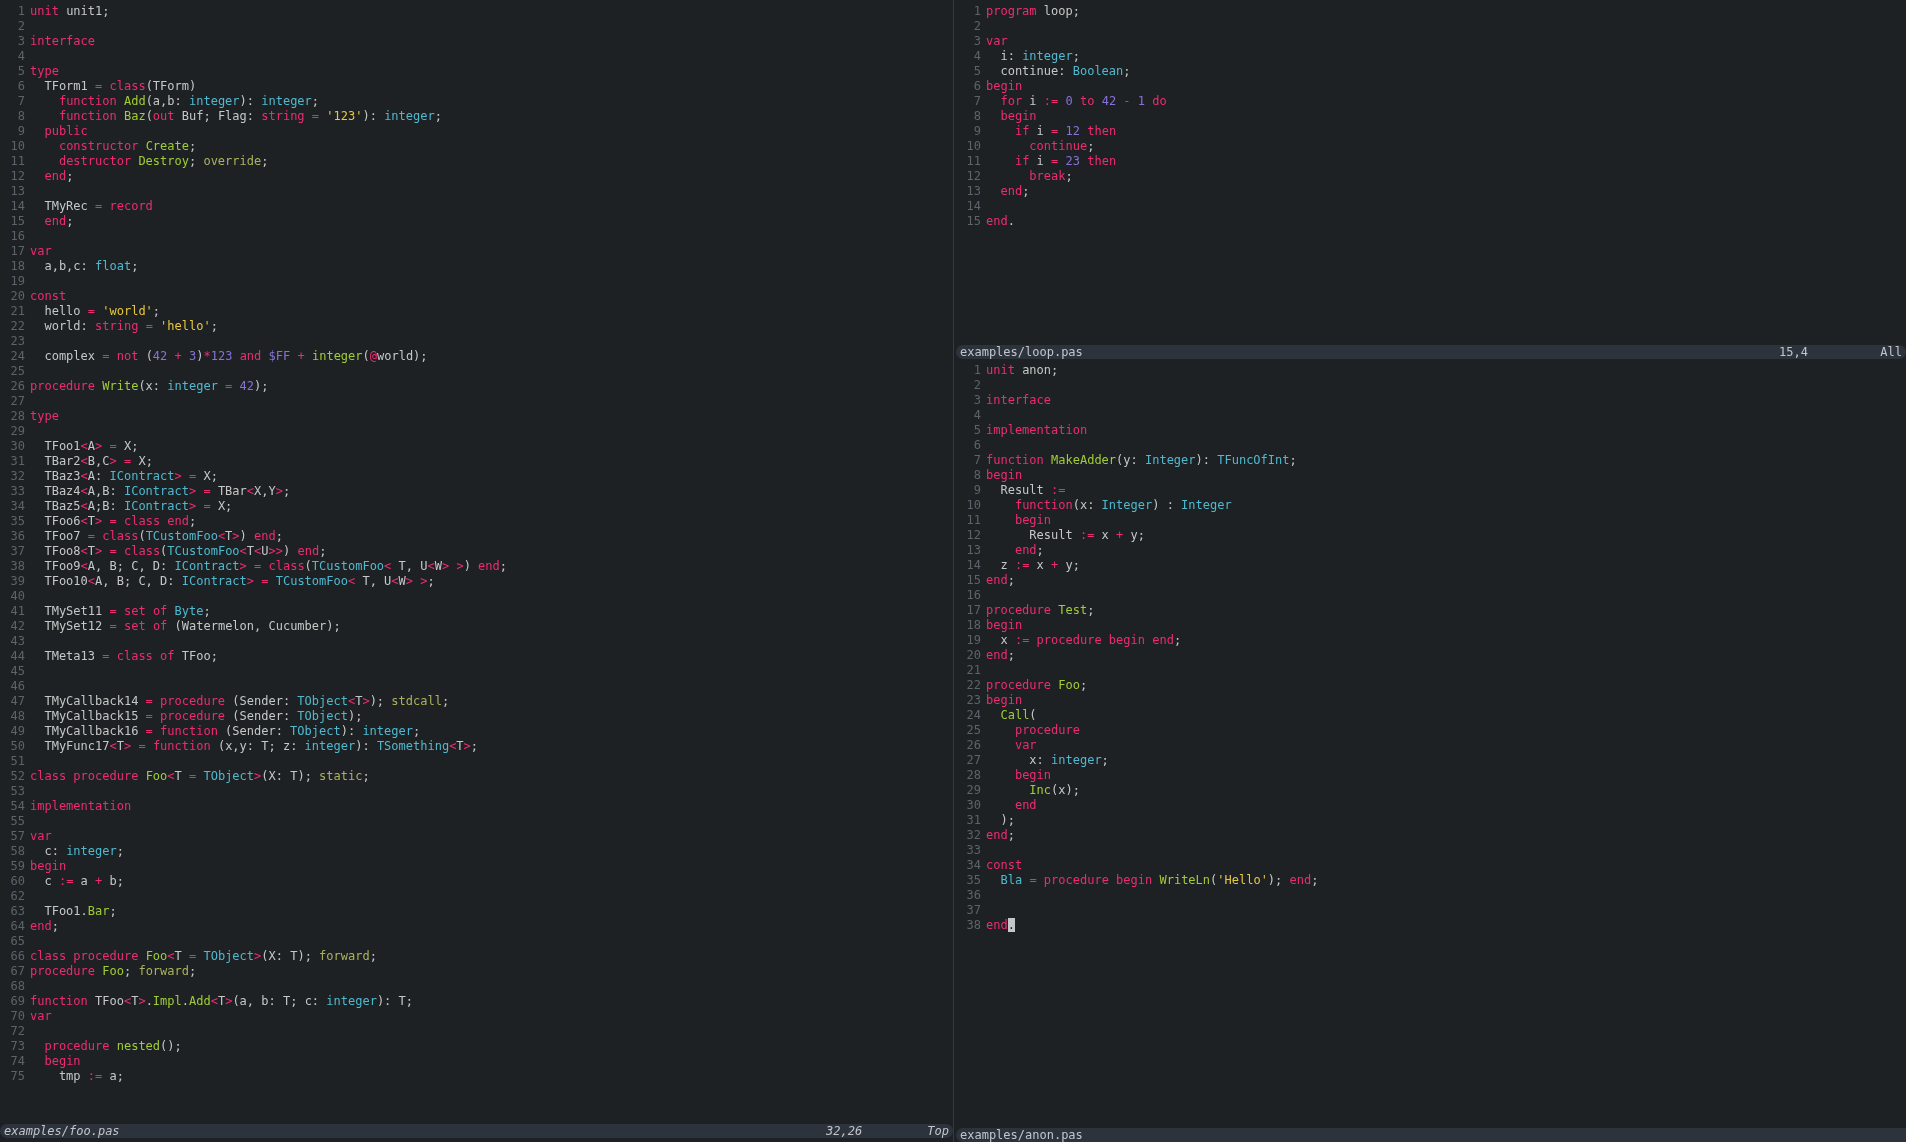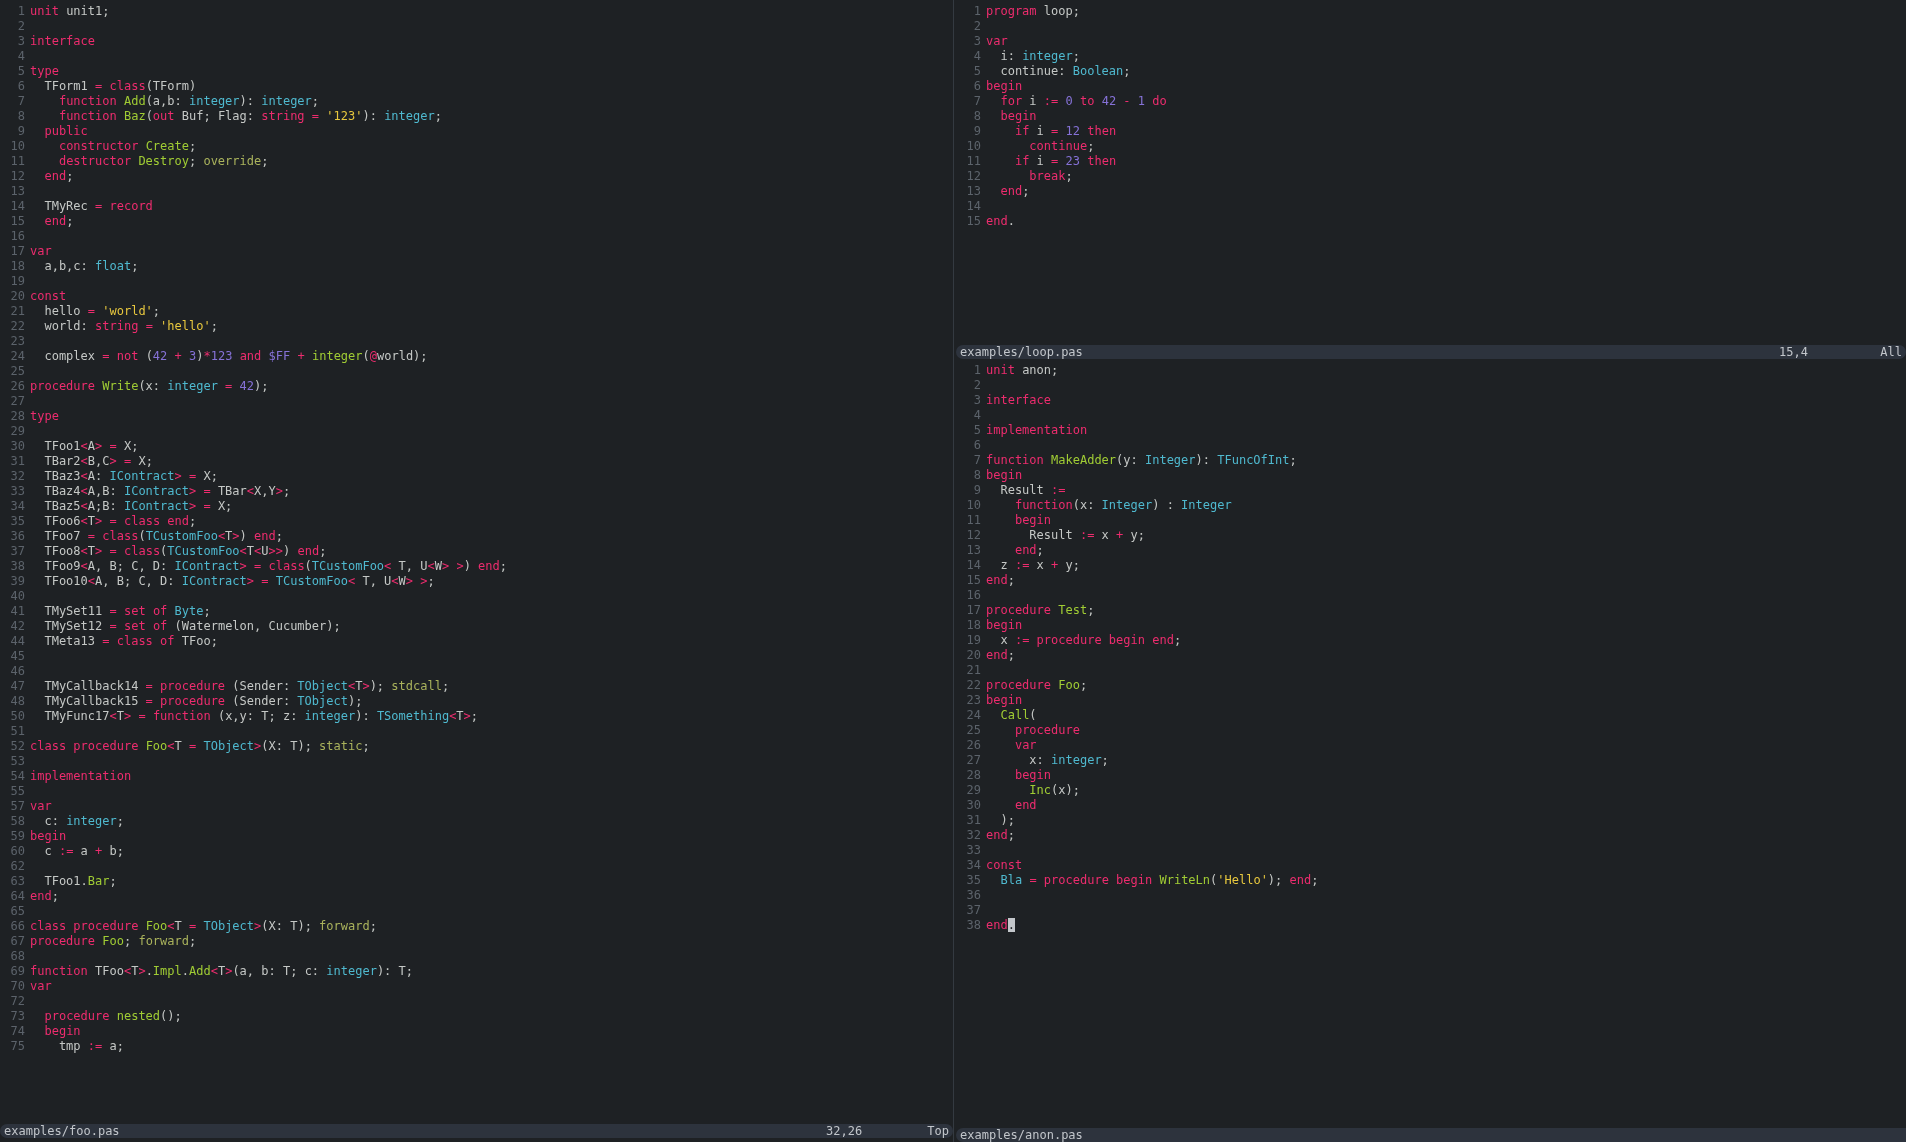--- a/index.html
+++ b/index.html
@@ -32,21 +32,21 @@
   .tk-d{color:var(--c-directive,#aab35c);}
   .tk-w{color:var(--c-foreground,#c5c8c6);}
   .tk-c{background:var(--c-cursorBg,#c3c7cb);color:var(--c-cursorFg,#23262b);}
 
   .statusline{
     position:absolute;height:14px;box-sizing:border-box;
     background:var(--c-statusBg,#2d333d);color:var(--c-statusFg,#c2c6cb);
     display:flex;align-items:center;padding:0 4px;line-height:14px;font-size:12px;border-radius:7px;
   }
   .sl-loop{left:956px;top:345px;width:950px;}
-  .sl-foo{left:0;top:1124px;width:953px;}
+  .sl-foo{left:0;top:1124px;width:953px;font-style:italic;}
   .sl-anon{left:956px;top:1128px;width:1099px;}
   .sl-file{flex:none;white-space:pre;}
   .sl-spacer{flex:1;}
   .sl-ruler{flex:none;width:101px;text-align:left;white-space:pre;}
   .sl-scroll{flex:none;width:22px;text-align:right;white-space:pre;}
 </style>
 </head>
 <body>
 
 <div id="screen">
@@ -87,25 +87,27 @@
       <div class="line"><span class="ln">33</span><span class="lt"><span class="tk-w">  TBaz4</span><span class="tk-k">&lt;</span><span class="tk-w">A,B: </span><span class="tk-t">IContract</span><span class="tk-k">&gt;</span><span class="tk-w"> </span><span class="tk-k">=</span><span class="tk-w"> TBar</span><span class="tk-k">&lt;</span><span class="tk-w">X,Y</span><span class="tk-k">&gt;</span><span class="tk-w">;</span></span></div>
       <div class="line"><span class="ln">34</span><span class="lt"><span class="tk-w">  TBaz5</span><span class="tk-k">&lt;</span><span class="tk-w">A;B: </span><span class="tk-t">IContract</span><span class="tk-k">&gt;</span><span class="tk-w"> </span><span class="tk-k">=</span><span class="tk-w"> X;</span></span></div>
       <div class="line"><span class="ln">35</span><span class="lt"><span class="tk-w">  TFoo6</span><span class="tk-k">&lt;</span><span class="tk-w">T</span><span class="tk-k">&gt;</span><span class="tk-w"> </span><span class="tk-k">=</span><span class="tk-w"> </span><span class="tk-k">class</span><span class="tk-w"> </span><span class="tk-k">end</span><span class="tk-w">;</span></span></div>
       <div class="line"><span class="ln">36</span><span class="lt"><span class="tk-w">  TFoo7 </span><span class="tk-k">=</span><span class="tk-w"> </span><span class="tk-k">class</span><span class="tk-w">(</span><span class="tk-t">TCustomFoo</span><span class="tk-k">&lt;</span><span class="tk-w">T</span><span class="tk-k">&gt;</span><span class="tk-w">) </span><span class="tk-k">end</span><span class="tk-w">;</span></span></div>
       <div class="line"><span class="ln">37</span><span class="lt"><span class="tk-w">  TFoo8</span><span class="tk-k">&lt;</span><span class="tk-w">T</span><span class="tk-k">&gt;</span><span class="tk-w"> </span><span class="tk-k">=</span><span class="tk-w"> </span><span class="tk-k">class</span><span class="tk-w">(</span><span class="tk-t">TCustomFoo</span><span class="tk-k">&lt;</span><span class="tk-w">T</span><span class="tk-k">&lt;</span><span class="tk-w">U</span><span class="tk-k">&gt;&gt;</span><span class="tk-w">) </span><span class="tk-k">end</span><span class="tk-w">;</span></span></div>
       <div class="line"><span class="ln">38</span><span class="lt"><span class="tk-w">  TFoo9</span><span class="tk-k">&lt;</span><span class="tk-w">A, B; C, D: </span><span class="tk-t">IContract</span><span class="tk-k">&gt;</span><span class="tk-w"> </span><span class="tk-k">=</span><span class="tk-w"> </span><span class="tk-k">class</span><span class="tk-w">(</span><span class="tk-t">TCustomFoo</span><span class="tk-k">&lt;</span><span class="tk-w"> T, U</span><span class="tk-k">&lt;</span><span class="tk-w">W</span><span class="tk-k">&gt;</span><span class="tk-w"> </span><span class="tk-k">&gt;</span><span class="tk-w">) </span><span class="tk-k">end</span><span class="tk-w">;</span></span></div>
       <div class="line"><span class="ln">39</span><span class="lt"><span class="tk-w">  TFoo10</span><span class="tk-k">&lt;</span><span class="tk-w">A, B; C, D: </span><span class="tk-t">IContract</span><span class="tk-k">&gt;</span><span class="tk-w"> </span><span class="tk-k">=</span><span class="tk-w"> </span><span class="tk-t">TCustomFoo</span><span class="tk-k">&lt;</span><span class="tk-w"> T, U</span><span class="tk-k">&lt;</span><span class="tk-w">W</span><span class="tk-k">&gt;</span><span class="tk-w"> </span><span class="tk-k">&gt;</span><span class="tk-w">;</span></span></div>
       <div class="line"><span class="ln">40</span><span class="lt"></span></div>
       <div class="line"><span class="ln">41</span><span class="lt"><span class="tk-w">  TMySet11 </span><span class="tk-k">=</span><span class="tk-w"> </span><span class="tk-k">set</span><span class="tk-w"> </span><span class="tk-k">of</span><span class="tk-w"> </span><span class="tk-t">Byte</span><span class="tk-w">;</span></span></div>
       <div class="line"><span class="ln">42</span><span class="lt"><span class="tk-w">  TMySet12 </span><span class="tk-k">=</span><span class="tk-w"> </span><span class="tk-k">set</span><span class="tk-w"> </span><span class="tk-k">of</span><span class="tk-w"> (Watermelon, Cucumber);</span></span></div>
+      <div class="line"><span class="ln">43</span><span class="lt"></span></div>
       <div class="line"><span class="ln">44</span><span class="lt"><span class="tk-w">  TMeta13 </span><span class="tk-k">=</span><span class="tk-w"> </span><span class="tk-k">class</span><span class="tk-w"> </span><span class="tk-k">of</span><span class="tk-w"> TFoo;</span></span></div>
       <div class="line"><span class="ln">45</span><span class="lt"></span></div>
       <div class="line"><span class="ln">46</span><span class="lt"></span></div>
       <div class="line"><span class="ln">47</span><span class="lt"><span class="tk-w">  TMyCallback14 </span><span class="tk-k">=</span><span class="tk-w"> </span><span class="tk-k">procedure</span><span class="tk-w"> (Sender: </span><span class="tk-t">TObject</span><span class="tk-k">&lt;</span><span class="tk-w">T</span><span class="tk-k">&gt;</span><span class="tk-w">); </span><span class="tk-d">stdcall</span><span class="tk-w">;</span></span></div>
       <div class="line"><span class="ln">48</span><span class="lt"><span class="tk-w">  TMyCallback15 </span><span class="tk-k">=</span><span class="tk-w"> </span><span class="tk-k">procedure</span><span class="tk-w"> (Sender: </span><span class="tk-t">TObject</span><span class="tk-w">);</span></span></div>
+      <div class="line"><span class="ln">49</span><span class="lt"><span class="tk-w">  TMyCallback16 </span><span class="tk-k">=</span><span class="tk-w"> </span><span class="tk-k">function</span><span class="tk-w"> (Sender: </span><span class="tk-t">TObject</span><span class="tk-w">): </span><span class="tk-t">integer</span><span class="tk-w">;</span></span></div>
       <div class="line"><span class="ln">50</span><span class="lt"><span class="tk-w">  TMyFunc17</span><span class="tk-k">&lt;</span><span class="tk-w">T</span><span class="tk-k">&gt;</span><span class="tk-w"> </span><span class="tk-k">=</span><span class="tk-w"> </span><span class="tk-k">function</span><span class="tk-w"> (x,y: T; z: </span><span class="tk-t">integer</span><span class="tk-w">): </span><span class="tk-t">TSomething</span><span class="tk-k">&lt;</span><span class="tk-w">T</span><span class="tk-k">&gt;</span><span class="tk-w">;</span></span></div>
       <div class="line"><span class="ln">51</span><span class="lt"></span></div>
       <div class="line"><span class="ln">52</span><span class="lt"><span class="tk-k">class</span><span class="tk-w"> </span><span class="tk-k">procedure</span><span class="tk-w"> </span><span class="tk-f">Foo</span><span class="tk-k">&lt;</span><span class="tk-w">T </span><span class="tk-k">=</span><span class="tk-w"> </span><span class="tk-t">TObject</span><span class="tk-k">&gt;</span><span class="tk-w">(X: T); </span><span class="tk-d">static</span><span class="tk-w">;</span></span></div>
       <div class="line"><span class="ln">53</span><span class="lt"></span></div>
       <div class="line"><span class="ln">54</span><span class="lt"><span class="tk-k">implementation</span></span></div>
       <div class="line"><span class="ln">55</span><span class="lt"></span></div>
       <div class="line"><span class="ln">57</span><span class="lt"><span class="tk-k">var</span></span></div>
       <div class="line"><span class="ln">58</span><span class="lt"><span class="tk-w">  c: </span><span class="tk-t">integer</span><span class="tk-w">;</span></span></div>
       <div class="line"><span class="ln">59</span><span class="lt"><span class="tk-k">begin</span></span></div>
       <div class="line"><span class="ln">60</span><span class="lt"><span class="tk-w">  c </span><span class="tk-k">:=</span><span class="tk-w"> a </span><span class="tk-k">+</span><span class="tk-w"> b;</span></span></div>

